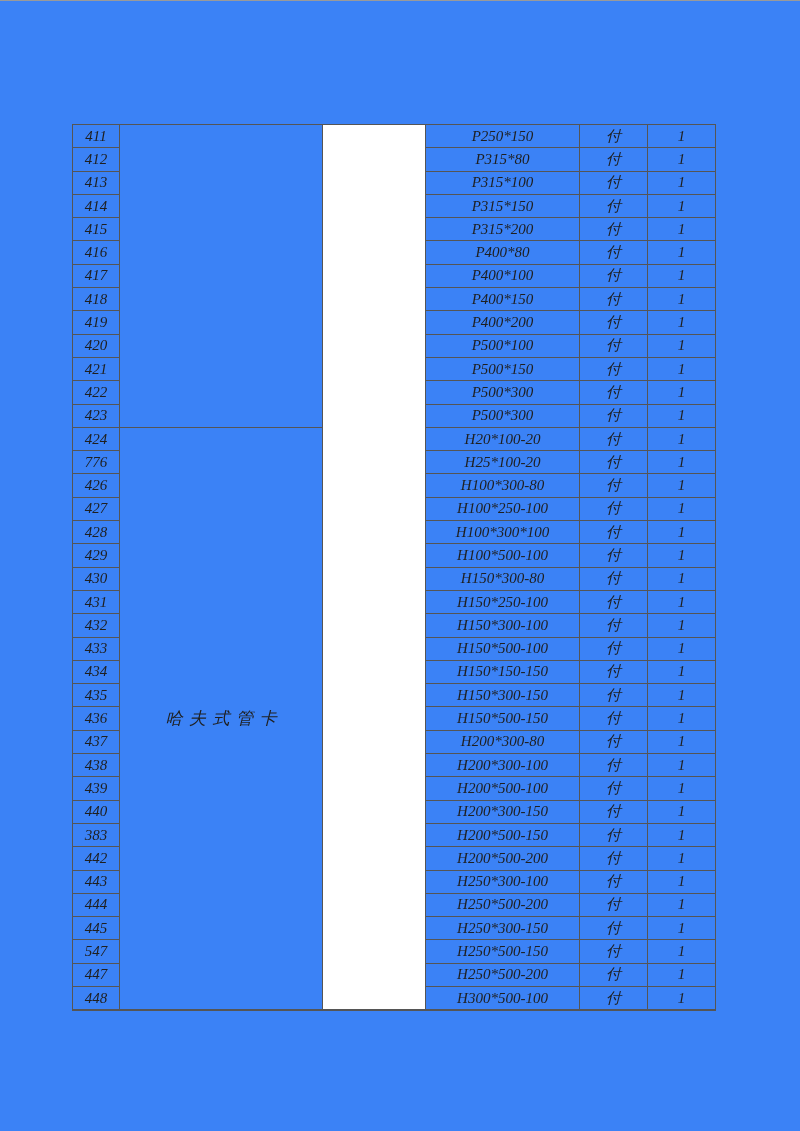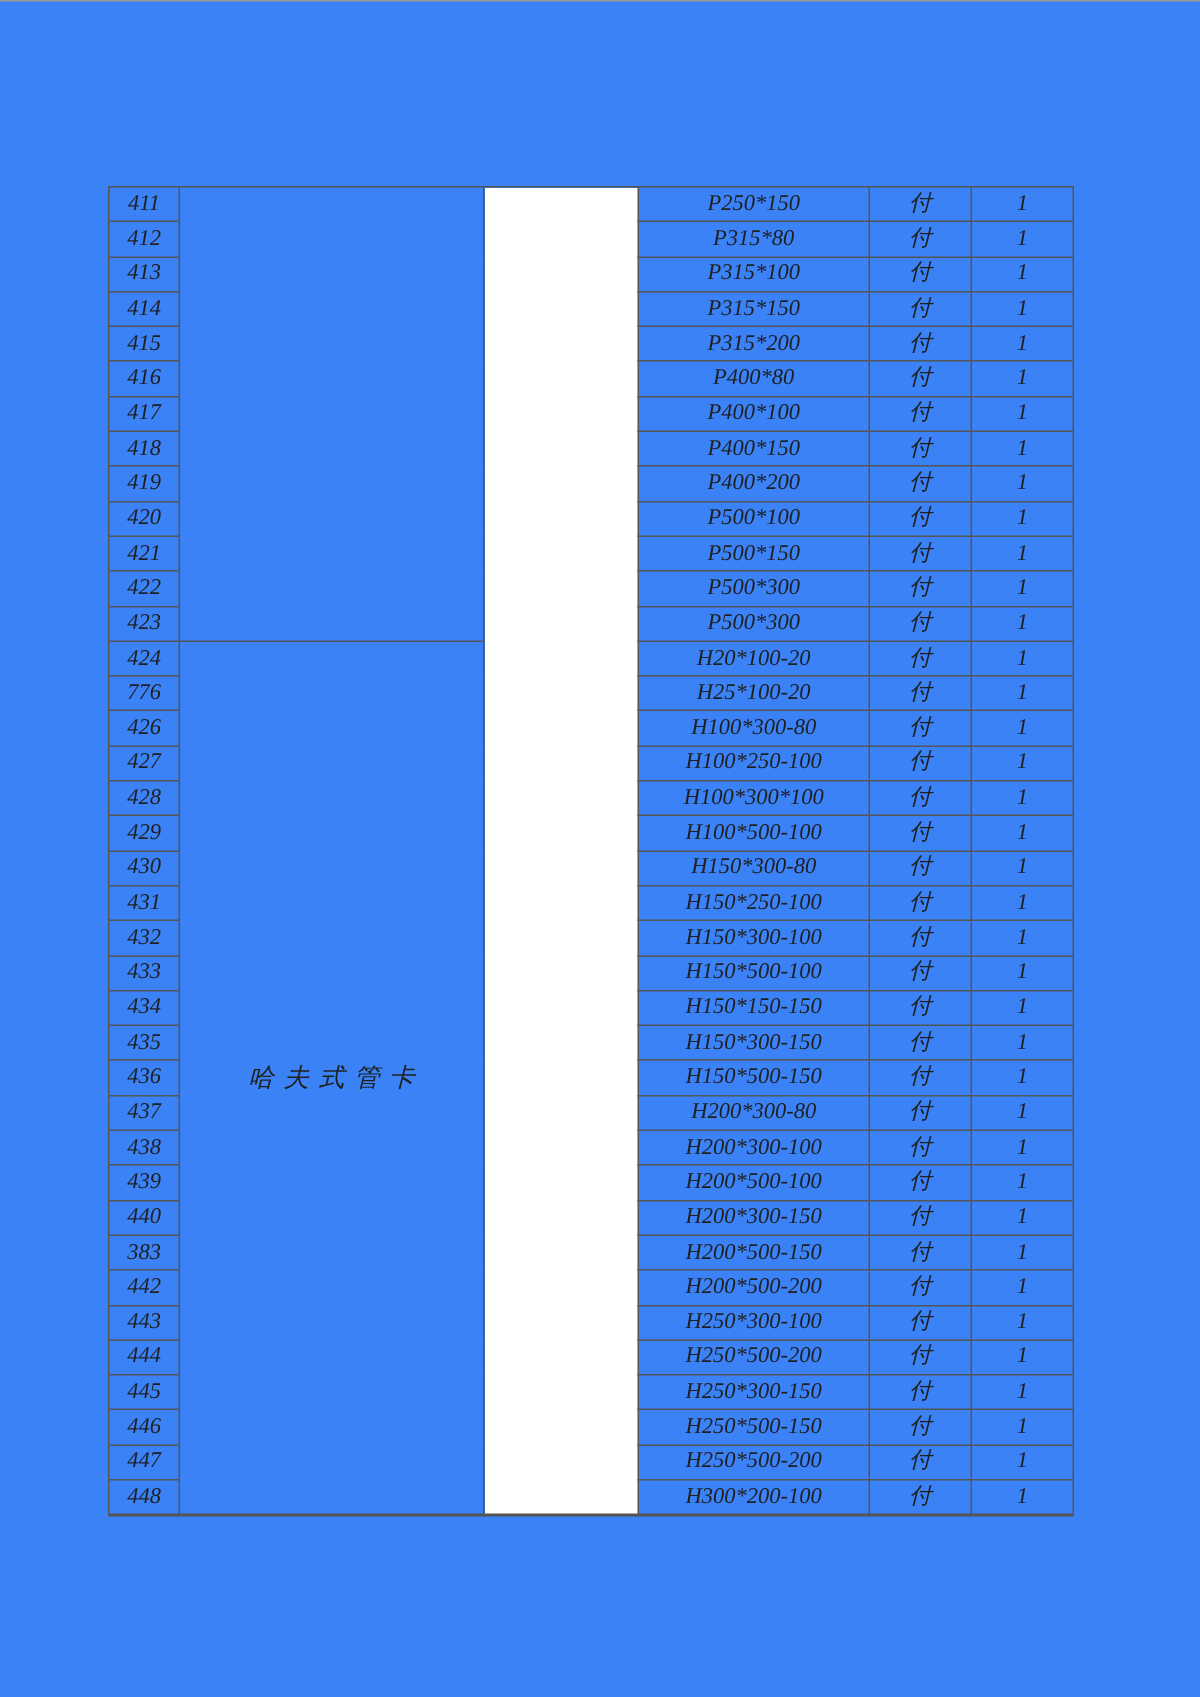--- a/index.html
+++ b/index.html
@@ -281,32 +281,32 @@
           <td class="c-unit">付</td>
           <td class="c-qty">1</td>
         </tr>
         <tr>
           <td class="c-num">445</td>
           <td class="c-spec">H250*300-150</td>
           <td class="c-unit">付</td>
           <td class="c-qty">1</td>
         </tr>
         <tr>
-          <td class="c-num">446</td>
+          <td class="c-num">547</td>
           <td class="c-spec">H250*500-150</td>
           <td class="c-unit">付</td>
           <td class="c-qty">1</td>
         </tr>
         <tr>
           <td class="c-num">447</td>
           <td class="c-spec">H250*500-200</td>
           <td class="c-unit">付</td>
           <td class="c-qty">1</td>
         </tr>
         <tr>
           <td class="c-num">448</td>
-          <td class="c-spec">H300*200-100</td>
+          <td class="c-spec">H300*500-100</td>
           <td class="c-unit">付</td>
           <td class="c-qty">1</td>
         </tr>
       </tbody>
   </table>
 </div>
 
 </body></html>

